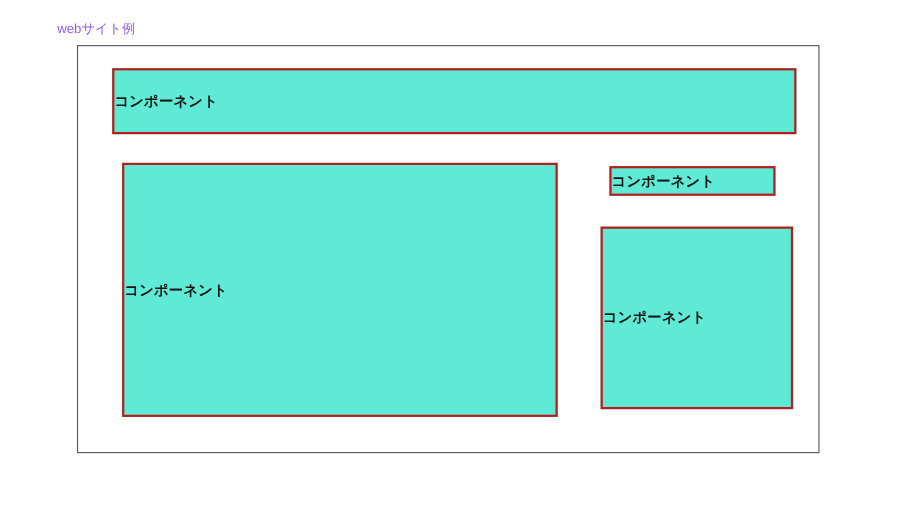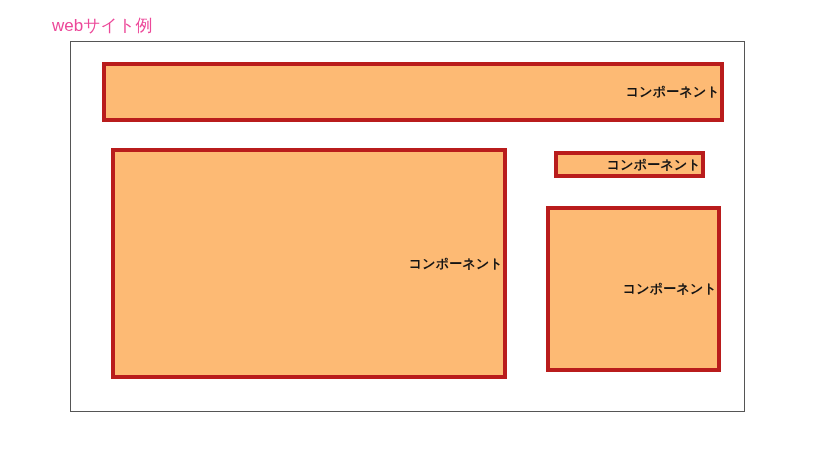--- a/index.html
+++ b/index.html
@@ -15,49 +15,49 @@
     overflow: hidden;
     font-family: "Liberation Sans", "DejaVu Sans", sans-serif;
     -webkit-font-smoothing: antialiased;
   }
 
   
   .page-title {
     position: absolute;
     left: 52px;
     top: 16px;
-    font-size: 17px;
+    font-size: 12px;
     line-height: 20px;
     font-weight: 400;
-    color: #ec4899;
+    color: #8b5cf6;
     white-space: nowrap;
     letter-spacing: 0px;
   }
 
   
   .site-frame {
     position: absolute;
     left: 70px;
     top: 41px;
     width: 675px;
     height: 371px;
     box-sizing: border-box;
     border: 1px solid #555555;
     background: #ffffff;
   }
 
   
   .component {
     position: absolute;
     box-sizing: border-box;
-    background: #fdba74;
-    border: 4px solid #b91c1c;
+    background: #5eead4;
+    border: 2px solid #b91c1c;
     display: flex;
     align-items: center;
-    justify-content: flex-end;
+    justify-content: flex-start;
   }
   .component .component-label {
     font-size: 13px;
     font-weight: 700;
     color: #141414;
     letter-spacing: 0.2px;
     white-space: nowrap;
     text-align: center;
   }
 

